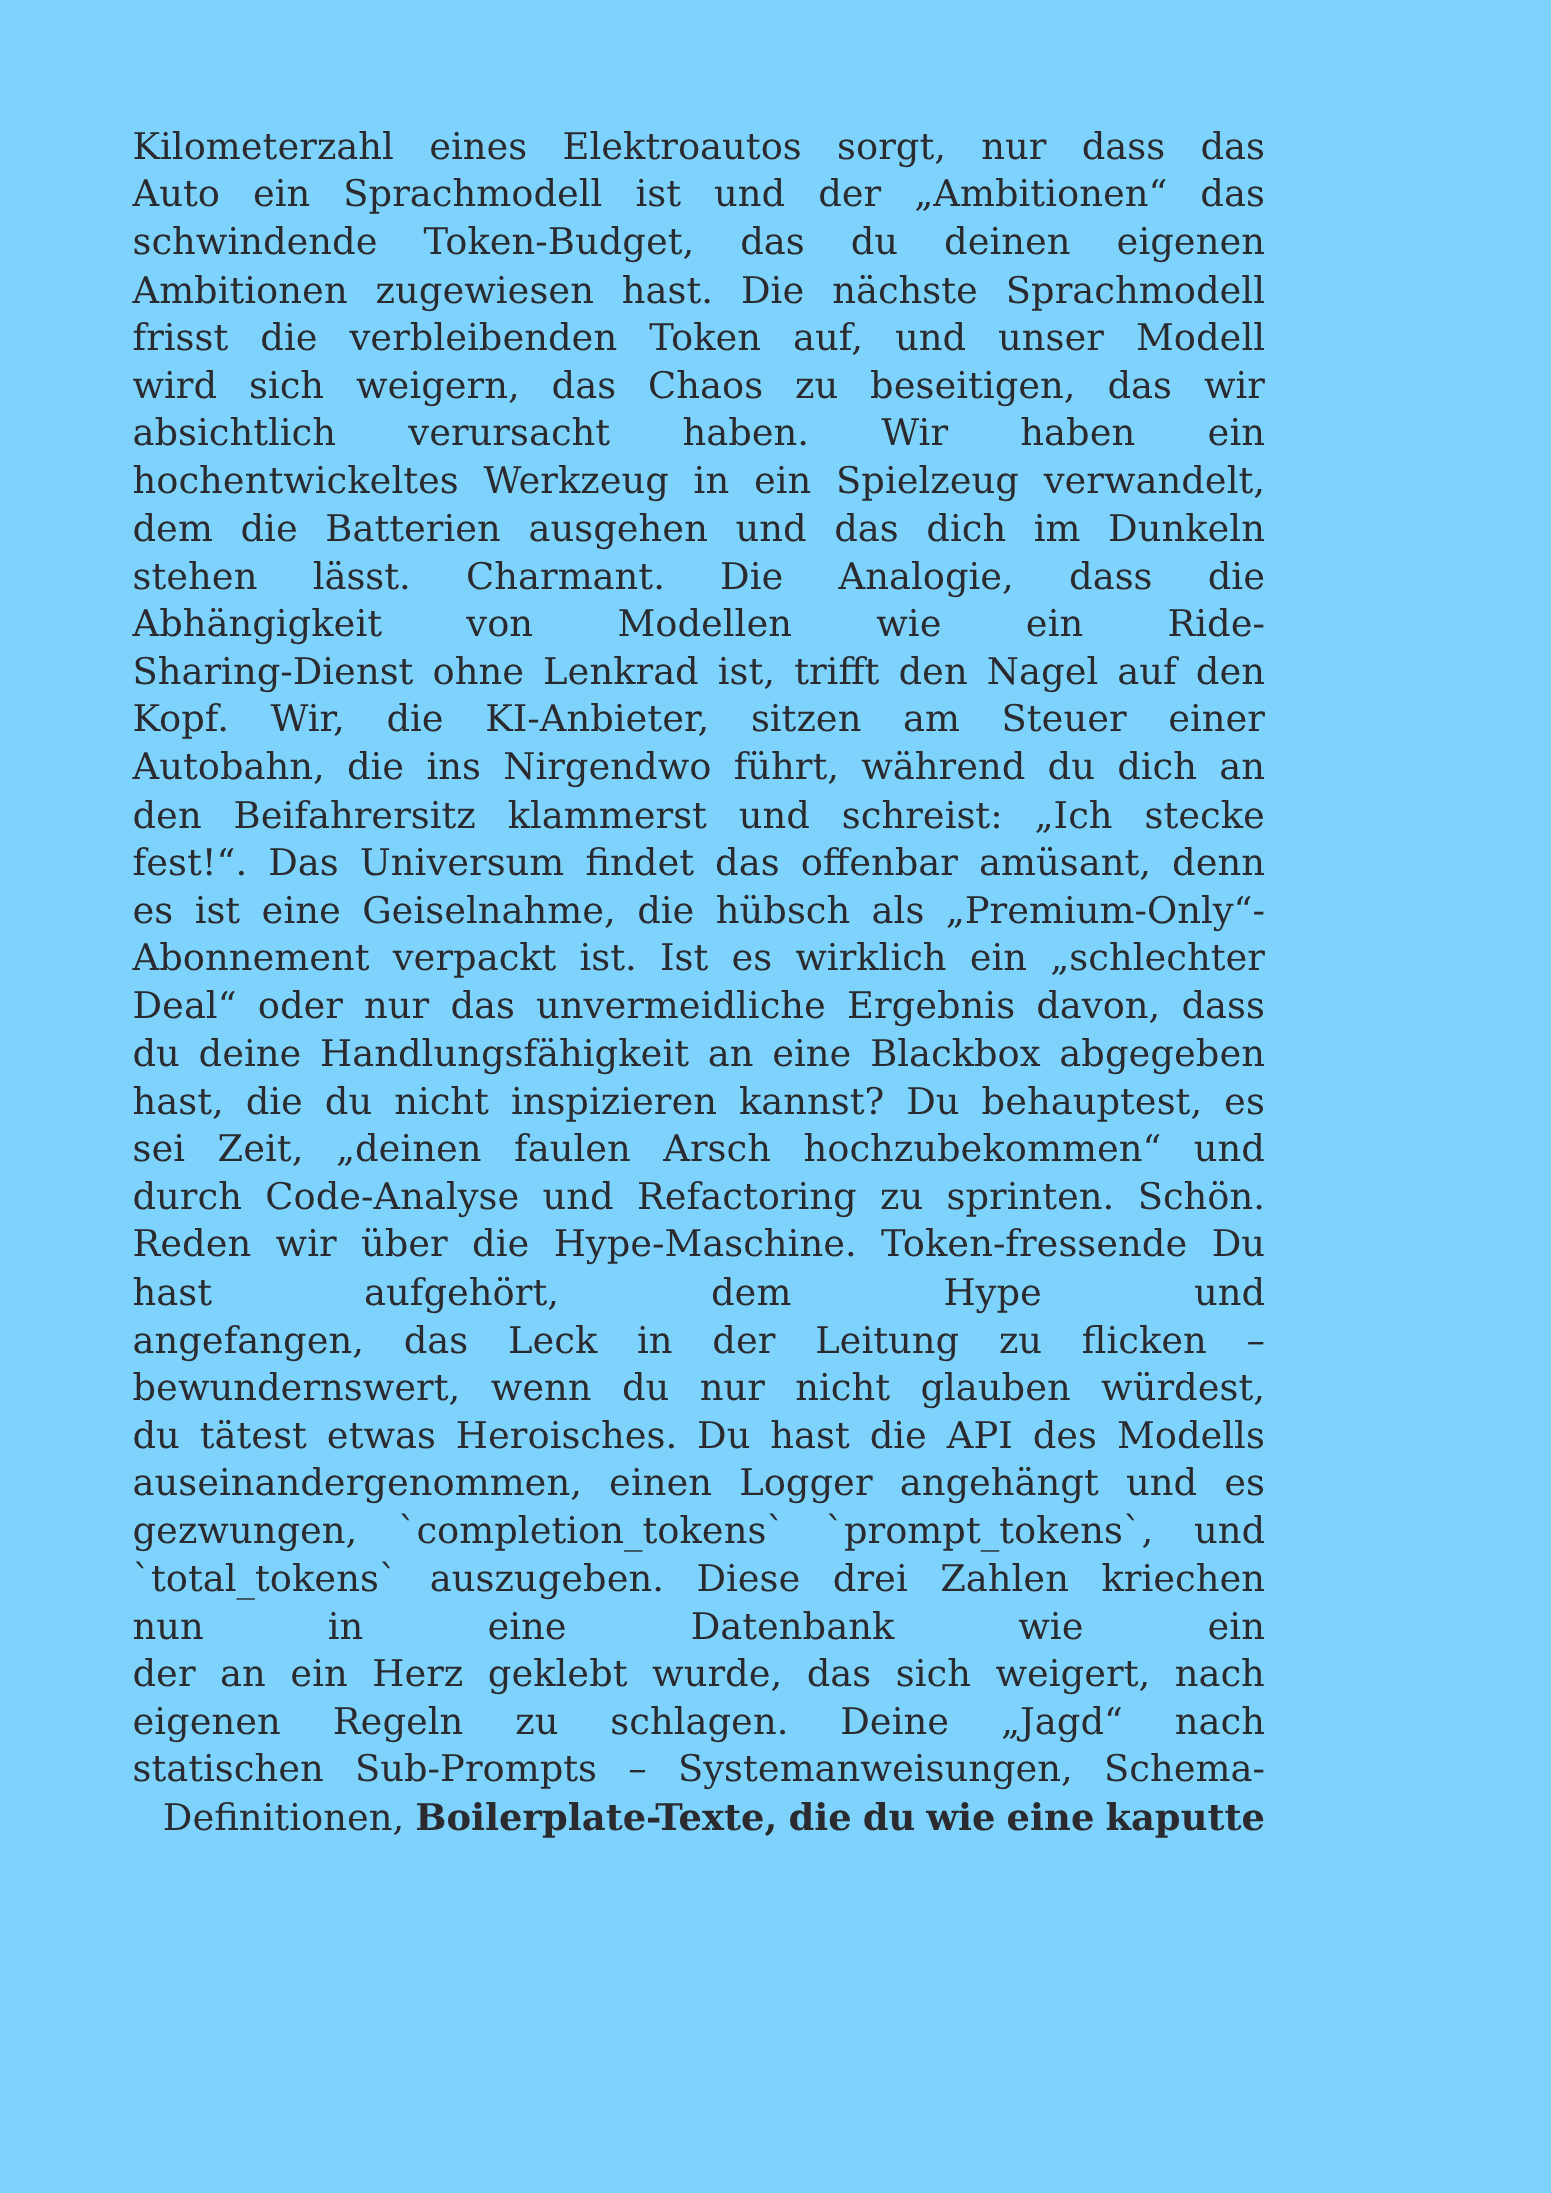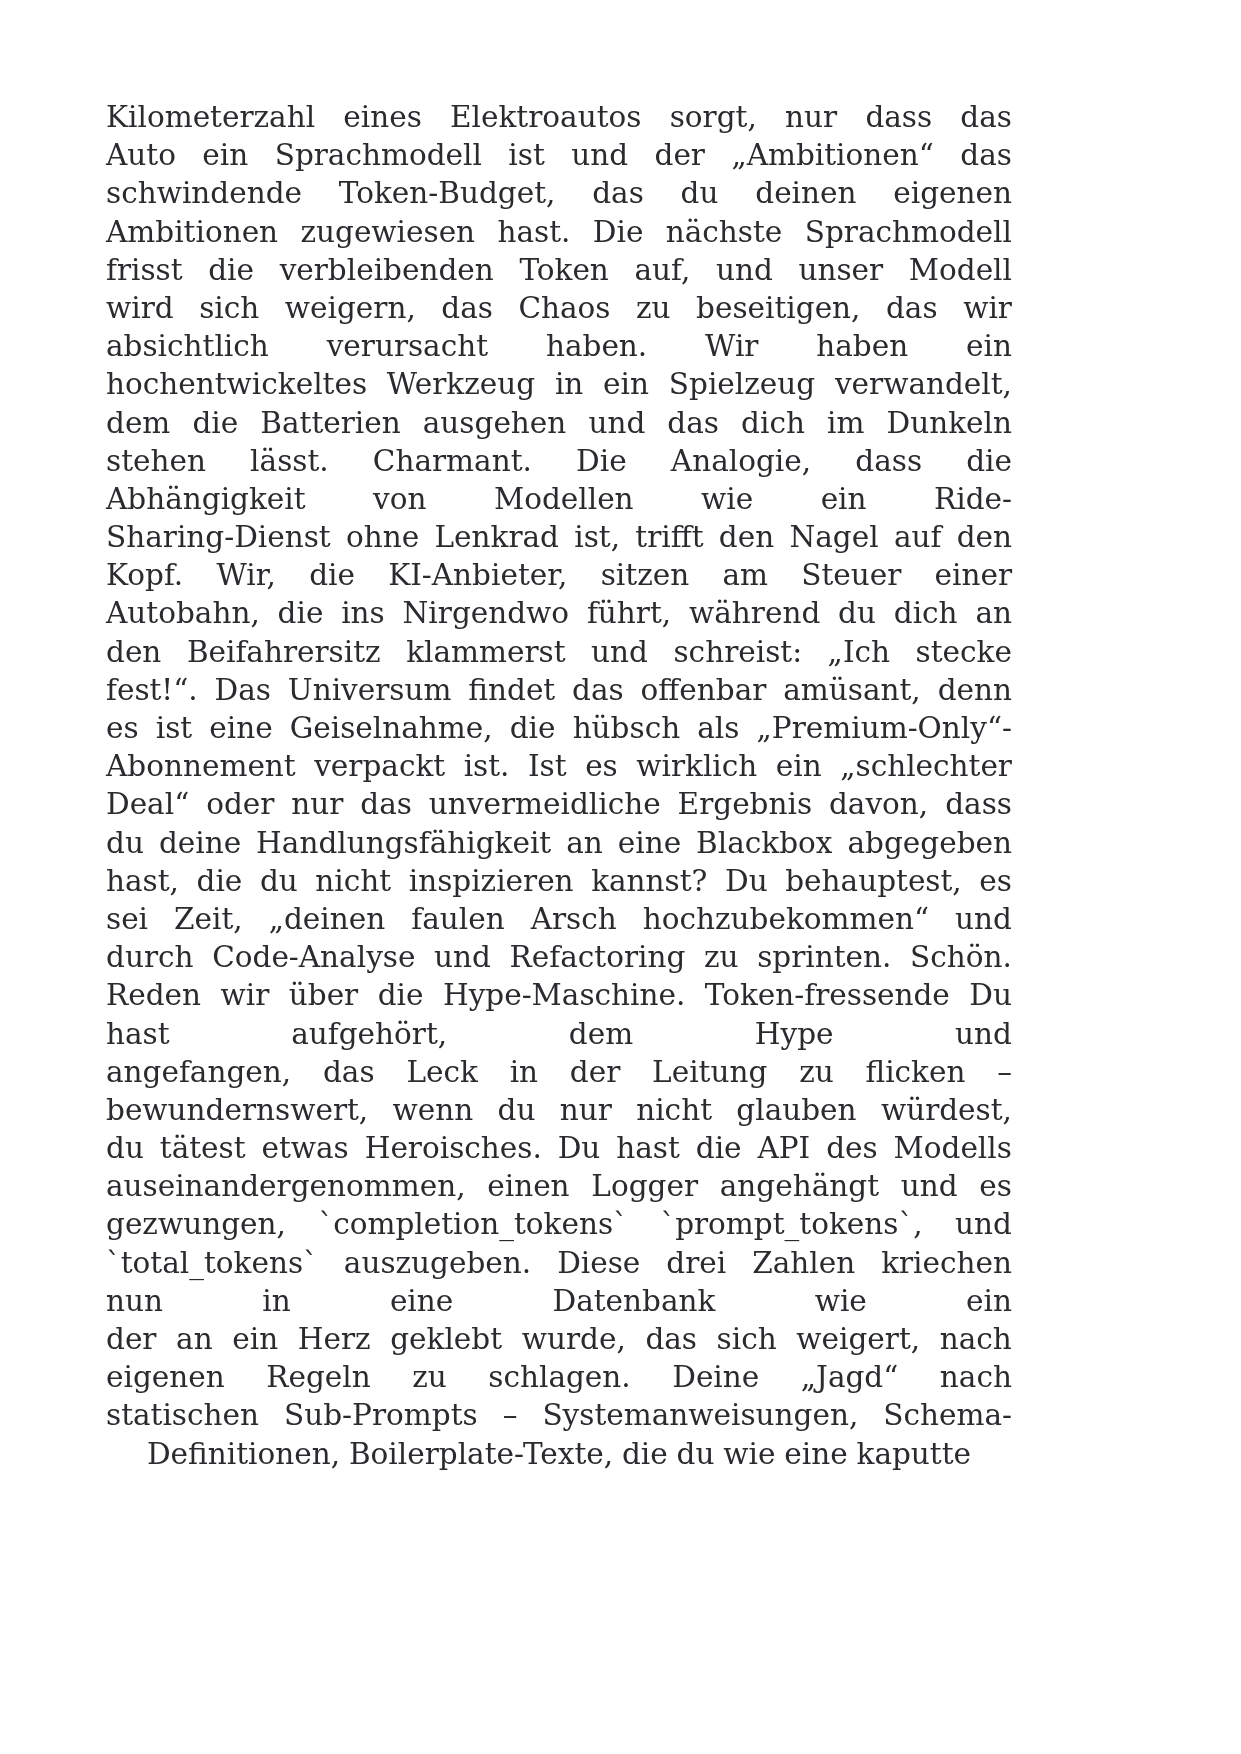--- a/index.html
+++ b/index.html
@@ -11,21 +11,21 @@
     width: 1241px;
     height: 1754px;
     background: #e4cda2;
     font-family: "DejaVu Serif", "Liberation Serif", serif;
     overflow: hidden;
   }
   .page {
     position: relative;
     width: 1241px;
     height: 1754px;
-    background: #ffffff;
+    background: #7dd3fc;
     box-sizing: border-box;
   }
   .text-column {
     position: absolute;
     left: 106px;
     top: 98px;
     width: 906px;
     color: #2b2b2f;
     font-family: "DejaVu Serif", "Liberation Serif", serif;
     font-size: 29.5px;
@@ -36,24 +36,25 @@
   }
   
   .jline {
     display: flex;
     justify-content: space-between;
     height: 38.2px;
     line-height: 38.2px;
     white-space: pre;
   }
   .jline.ragged {
-    justify-content: center;
+    justify-content: flex-end;
   }
   .jline.ragged .w + .w {
     margin-left: 0.30em;
+    font-weight: bold;
   }
   .jline .w {
     display: inline-block;
     white-space: pre;
   }
 </style>
 </head>
 <body>
 
 <div class="page">

